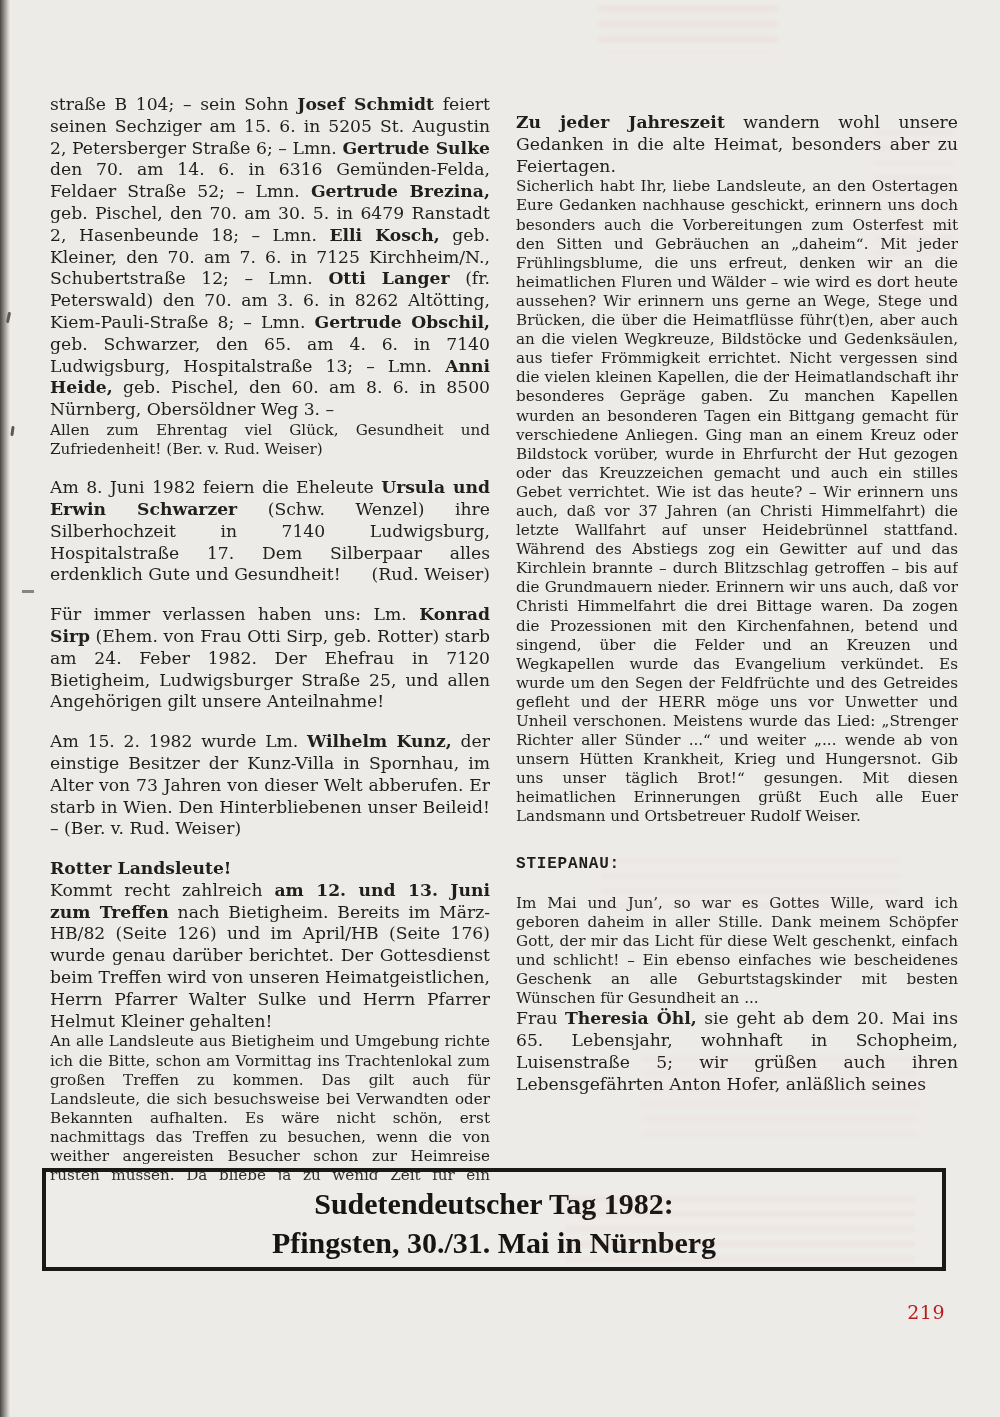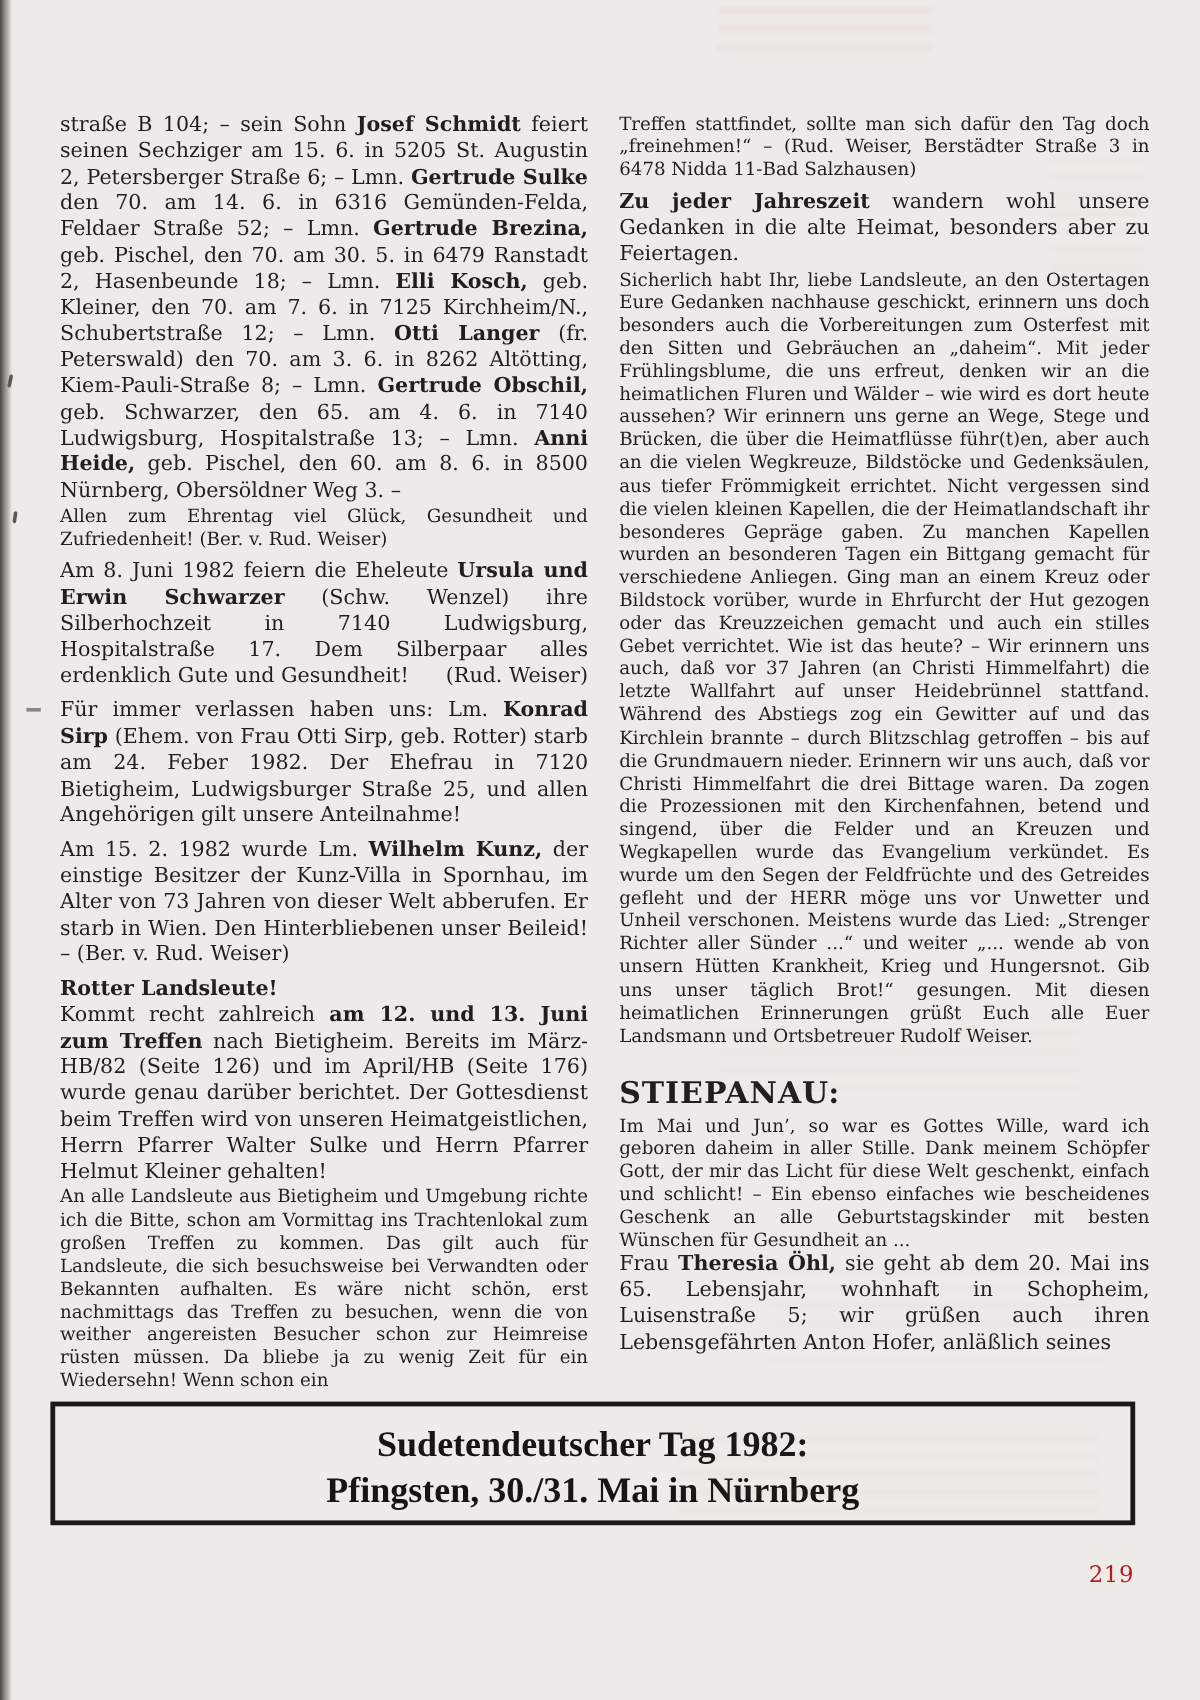--- a/index.html
+++ b/index.html
@@ -19,22 +19,22 @@
     position:absolute;top:94px;left:50px;
     display:flex;gap:26px;
     height:1086px;overflow:hidden;
   }
   .col{width:440px;text-align:justify;}
   .col.right-col{width:442px;}
   .blk{margin:0;}
   .blk.normal{font-size:17.2px;line-height:21.8px;}
   .blk.small{font-size:15.2px;line-height:19.1px;}
   .blk.heading{font-weight:bold;}
-  .blk.caps-heading{font-size:25px;line-height:23px;font-weight:bold;letter-spacing:0.8px;}
-  .blk.gap{margin-top:7px;}
+  .blk.caps-heading{font-size:16px;line-height:23px;font-weight:bold;letter-spacing:0.8px;font-family:Liberation Mono, monospace;}
+  .blk.gap{margin-top:18px;}
   .blk.biggap{margin-top:26px;}
   .b{font-weight:bold;}
   .pull-right{float:right;}
   .banner{
     position:absolute;left:42px;top:1168px;width:904px;height:103px;
     box-sizing:border-box;border:4px solid #1b1916;
     text-align:center;
     font-family:"Liberation Serif",serif;font-weight:bold;color:#171513;
     background:rgba(255,255,255,0.06);
   }
@@ -73,21 +73,20 @@
         <p class="blk normal"><span class="">straße B 104; – sein Sohn </span><span class="b ">Josef Schmidt</span><span class=""> feiert seinen Sechziger am 15. 6. in 5205 St. Augustin 2, Petersberger Straße 6; – Lmn. </span><span class="b ">Gertrude Sulke</span><span class=""> den 70. am 14. 6. in 6316 Gemünden-Felda, Feldaer Straße 52; – Lmn. </span><span class="b ">Gertrude Brezina,</span><span class=""> geb. Pischel, den 70. am 30. 5. in 6479 Ranstadt 2, Hasenbeunde 18; – Lmn. </span><span class="b ">Elli Kosch,</span><span class=""> geb. Kleiner, den 70. am 7. 6. in 7125 Kirchheim/N., Schubertstraße 12; – Lmn. </span><span class="b ">Otti Langer</span><span class=""> (fr. Peterswald) den 70. am 3. 6. in 8262 Altötting, Kiem-Pauli-Straße 8; – Lmn. </span><span class="b ">Gertrude Obschil,</span><span class=""> geb. Schwarzer, den 65. am 4. 6. in 7140 Ludwigsburg, Hospitalstraße 13; – Lmn. </span><span class="b ">Anni Heide,</span><span class=""> geb. Pischel, den 60. am 8. 6. in 8500 Nürnberg, Obersöldner Weg 3. –</span></p>
         <p class="blk small"><span class="">Allen zum Ehrentag viel Glück, Gesundheit und Zufriedenheit! (Ber. v. Rud. Weiser)</span></p>
         <p class="blk normal gap"><span class="">Am 8. Juni 1982 feiern die Eheleute </span><span class="b ">Ursula und Erwin Schwarzer</span><span class=""> (Schw. Wenzel) ihre Silberhochzeit in 7140 Ludwigsburg, Hospitalstraße 17. Dem Silberpaar alles erdenklich Gute und Gesundheit! </span><span class="pull-right">(Rud. Weiser)</span></p>
         <p class="blk normal gap"><span class="">Für immer verlassen haben uns: Lm. </span><span class="b ">Konrad Sirp</span><span class=""> (Ehem. von Frau Otti Sirp, geb. Rotter) starb am 24. Feber 1982. Der Ehefrau in 7120 Bietigheim, Ludwigsburger Straße 25, und allen Angehörigen gilt unsere Anteilnahme!</span></p>
         <p class="blk normal gap"><span class="">Am 15. 2. 1982 wurde Lm. </span><span class="b ">Wilhelm Kunz,</span><span class=""> der einstige Besitzer der Kunz-Villa in Spornhau, im Alter von 73 Jahren von dieser Welt abberufen. Er starb in Wien. Den Hinterbliebenen unser Beileid! – (Ber. v. Rud. Weiser)</span></p>
         <h2 class="blk normal heading gap"><span class="b ">Rotter Landsleute!</span></h2>
         <p class="blk normal"><span class="">Kommt recht zahlreich </span><span class="b ">am 12. und 13. Juni zum Treffen</span><span class=""> nach Bietigheim. Bereits im März-HB/82 (Seite 126) und im April/HB (Seite 176) wurde genau darüber berichtet. Der Gottesdienst beim Treffen wird von unseren Heimatgeistlichen, Herrn Pfarrer Walter Sulke und Herrn Pfarrer Helmut Kleiner gehalten!</span></p>
         <p class="blk small"><span class="">An alle Landsleute aus Bietigheim und Umgebung richte ich die Bitte, schon am Vormittag ins Trachtenlokal zum großen Treffen zu kommen. Das gilt auch für Landsleute, die sich besuchsweise bei Verwandten oder Bekannten aufhalten. Es wäre nicht schön, erst nachmittags das Treffen zu besuchen, wenn die von weither angereisten Besucher schon zur Heimreise rüsten müssen. Da bliebe ja zu wenig Zeit für ein Wiedersehn! Wenn schon ein</span></p>
       </div>
     <div class="col right-col">
-        <p class="blk small"><span class="">Treffen stattfindet, sollte man sich dafür den Tag doch „freinehmen!“ – (Rud. Weiser, Berstädter Straße 3 in 6478 Nidda 11-Bad Salzhausen)</span></p>
         <p class="blk normal gap"><span class="b ">Zu jeder Jahreszeit</span><span class=""> wandern wohl unsere Gedanken in die alte Heimat, besonders aber zu Feiertagen.</span></p>
         <p class="blk small"><span class="">Sicherlich habt Ihr, liebe Landsleute, an den Ostertagen Eure Gedanken nachhause geschickt, erinnern uns doch besonders auch die Vorbereitungen zum Osterfest mit den Sitten und Gebräuchen an „daheim“. Mit jeder Frühlingsblume, die uns erfreut, denken wir an die heimatlichen Fluren und Wälder – wie wird es dort heute aussehen? Wir erinnern uns gerne an Wege, Stege und Brücken, die über die Heimatflüsse führ(t)en, aber auch an die vielen Wegkreuze, Bildstöcke und Gedenksäulen, aus tiefer Frömmigkeit errichtet. Nicht vergessen sind die vielen kleinen Kapellen, die der Heimatlandschaft ihr besonderes Gepräge gaben. Zu manchen Kapellen wurden an besonderen Tagen ein Bittgang gemacht für verschiedene Anliegen. Ging man an einem Kreuz oder Bildstock vorüber, wurde in Ehrfurcht der Hut gezogen oder das Kreuzzeichen gemacht und auch ein stilles Gebet verrichtet. Wie ist das heute? – Wir erinnern uns auch, daß vor 37 Jahren (an Christi Himmelfahrt) die letzte Wallfahrt auf unser Heidebrünnel stattfand. Während des Abstiegs zog ein Gewitter auf und das Kirchlein brannte – durch Blitzschlag getroffen – bis auf die Grundmauern nieder. Erinnern wir uns auch, daß vor Christi Himmelfahrt die drei Bittage waren. Da zogen die Prozessionen mit den Kirchenfahnen, betend und singend, über die Felder und an Kreuzen und Wegkapellen wurde das Evangelium verkündet. Es wurde um den Segen der Feldfrüchte und des Getreides gefleht und der HERR möge uns vor Unwetter und Unheil verschonen. Meistens wurde das Lied: „Strenger Richter aller Sünder ...“ und weiter „... wende ab von unsern Hütten Krankheit, Krieg und Hungersnot. Gib uns unser täglich Brot!“ gesungen. Mit diesen heimatlichen Erinnerungen grüßt Euch alle Euer Landsmann und Ortsbetreuer Rudolf Weiser.</span></p>
         <h2 class="blk caps-heading biggap"><span class="b ">STIEPANAU:</span></h2>
         <p class="blk small gap"><span class="">Im Mai und Jun’, so war es Gottes Wille, ward ich geboren daheim in aller Stille. Dank meinem Schöpfer Gott, der mir das Licht für diese Welt geschenkt, einfach und schlicht! – Ein ebenso einfaches wie bescheidenes Geschenk an alle Geburtstagskinder mit besten Wünschen für Gesundheit an ...</span></p>
         <p class="blk normal"><span class="">Frau </span><span class="b ">Theresia Öhl,</span><span class=""> sie geht ab dem 20. Mai ins 65. Lebensjahr, wohnhaft in Schopheim, Luisenstraße 5; wir grüßen auch ihren Lebensgefährten Anton Hofer, anläßlich seines</span></p>
       </div>
   </div>
 
   <div class="banner">
     <div class="l1">Sudetendeutscher Tag 1982:</div>

